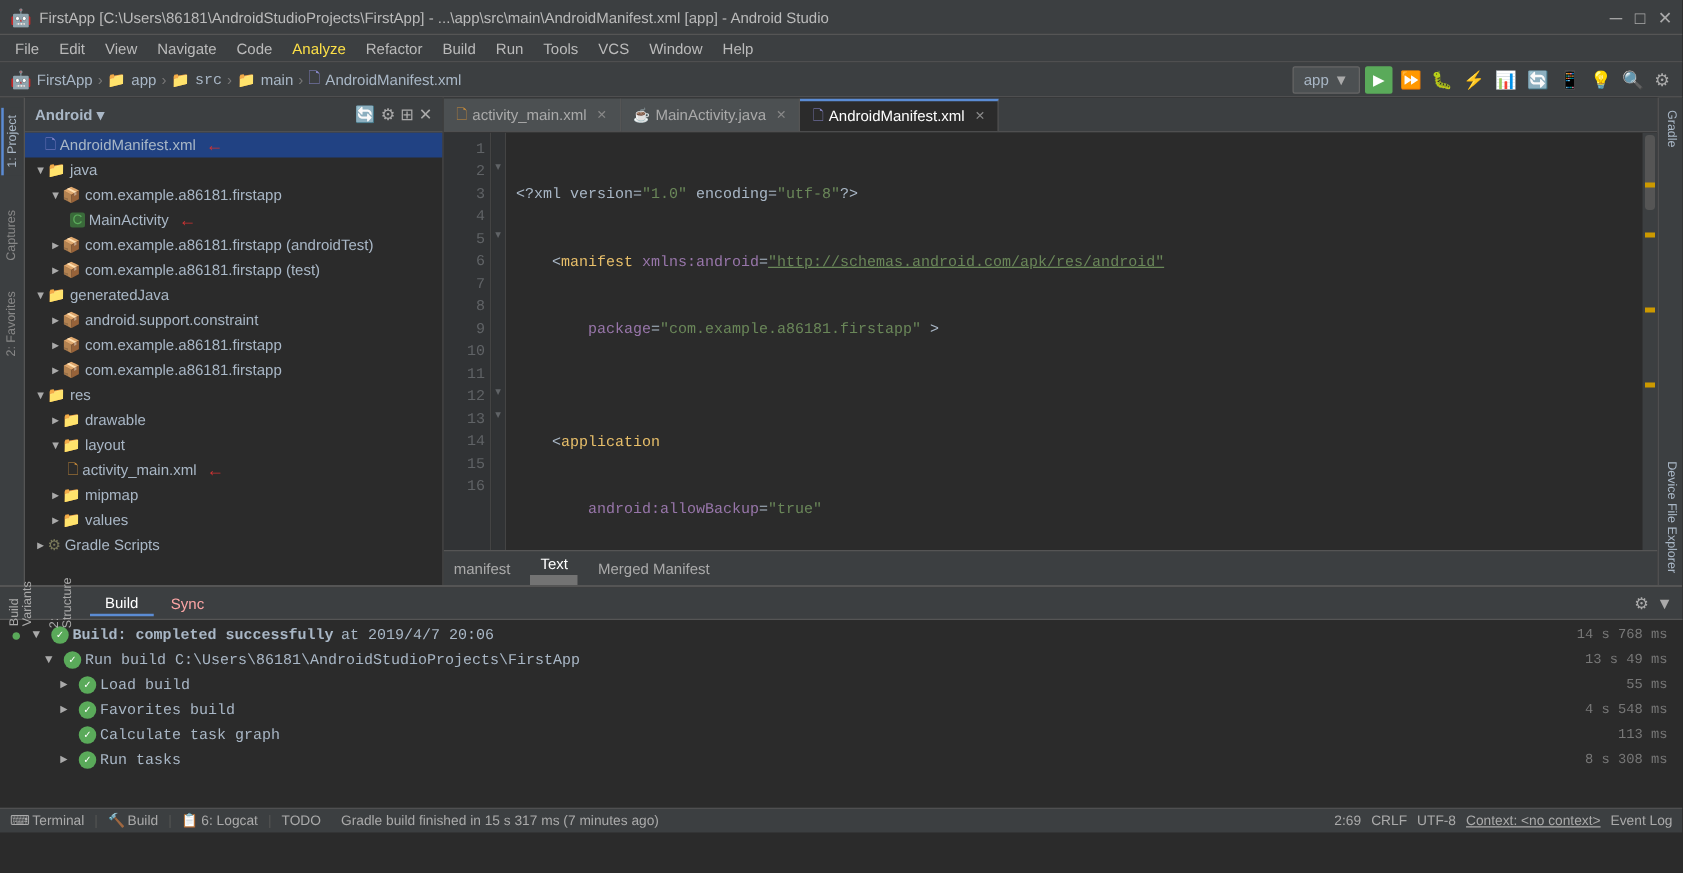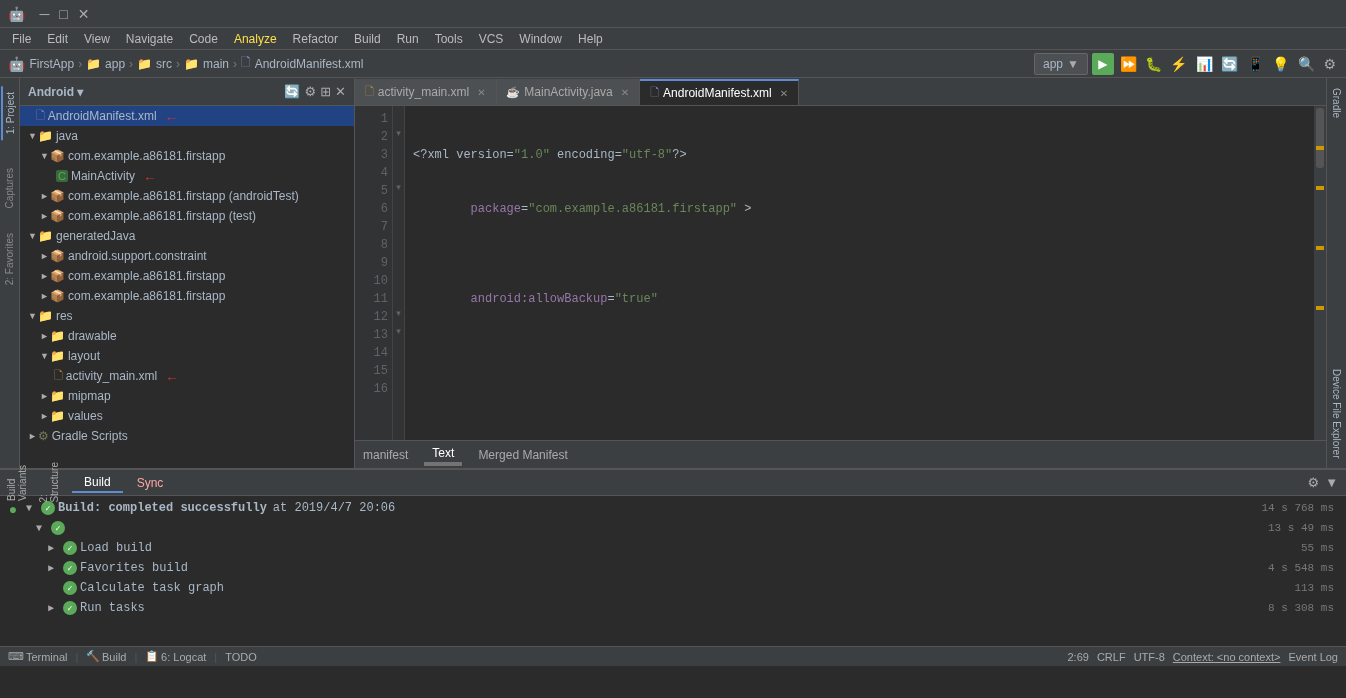--- a/index.html
+++ b/index.html
@@ -14,20 +14,21 @@
     
     #navbar { height: 28px; background: #3c3f41; display: flex; align-items: center; padding: 0 8px; border-bottom: 1px solid #555; gap: 4px; }
   </style>
 </head>
 <body>
 
 <div style="position:relative; width:1346px; height:698px; overflow:hidden; background:#2b2b2b;">
 
   <div id="titlebar" style="height:28px; background:#3c3f41; display:flex; align-items:center; padding:0 8px; border-bottom:1px solid #555;">
     <span style="font-size:14px; margin-right:6px;">🤖</span>
+    <span style="font-size:12px; color:#bbbbbb; flex:1; overflow:hidden; white-space:nowrap; text-overflow:ellipsis;">FirstApp [C:\Users\86181\AndroidStudioProjects\FirstApp] - ...\app\src\main\AndroidManifest.xml [app] - Android Studio</span>
     <div style="display:flex; gap:10px; margin-left:8px;">
       <span style="cursor:pointer; color:#aaa; font-size:14px;">─</span>
       <span style="cursor:pointer; color:#aaa; font-size:14px;">□</span>
       <span style="cursor:pointer; color:#aaa; font-size:14px;">✕</span>
     </div>
   </div>
 
   <div id="menubar" style="height:22px; background:#3c3f41; display:flex; align-items:center; padding:0 4px; border-bottom:1px solid #555;">
     <span style="padding:0 8px; height:22px; display:inline-flex; align-items:center; color:#bbbbbb; font-size:12px; cursor:pointer;">File</span>
     <span style="padding:0 8px; height:22px; display:inline-flex; align-items:center; color:#bbbbbb; font-size:12px; cursor:pointer;">Edit</span>
@@ -45,21 +46,21 @@
   </div>
 
   <div id="navbar" style="height:28px; background:#3c3f41; display:flex; align-items:center; padding:0 8px; border-bottom:1px solid #555; gap:4px;">
     <span style="font-size:14px;">🤖</span>
     <span style="color:#a9b7c6; font-size:12px; cursor:pointer;">FirstApp</span>
     <span style="color:#777;">›</span>
     <span style="color:#7a7a5a; font-size:12px;">📁</span>
     <span style="color:#a9b7c6; font-size:12px; cursor:pointer;">app</span>
     <span style="color:#777;">›</span>
     <span style="color:#7a7a5a; font-size:12px;">📁</span>
-    <span style="color:#a9b7c6; font-size:12px; cursor:pointer;">src</span>
+    <span style="color:#a9b7c6; font-size:12px; cursor:pointer;font-family:Liberation Mono, monospace;">src</span>
     <span style="color:#777;">›</span>
     <span style="color:#7a7a5a; font-size:12px;">📁</span>
     <span style="color:#a9b7c6; font-size:12px; cursor:pointer;">main</span>
     <span style="color:#777;">›</span>
     <span style="color:#8888cc; font-size:12px;">🗋</span>
     <span style="color:#a9b7c6; font-size:12px; cursor:pointer;">AndroidManifest.xml</span>
     <div style="flex:1;"></div>
 
     <div style="background:#4c5052; border:1px solid #666; border-radius:2px; padding:0 8px; height:22px; display:flex; align-items:center; gap:4px; color:#a9b7c6; font-size:12px; cursor:pointer;">
       <span>app</span>
@@ -255,22 +256,24 @@
           <div style="height:18px;"></div>
           <div style="height:18px; display:flex; align-items:center; justify-content:center; cursor:pointer;">▾</div>
           <div style="height:18px; display:flex; align-items:center; justify-content:center; cursor:pointer;">▾</div>
           <div style="height:18px;"></div>
           <div style="height:18px;"></div>
           <div style="height:18px;"></div>
         </div>
 
         <div style="flex:1; padding:4px 8px; font-size:12px; font-family:'Courier New',monospace; line-height:18px; overflow:auto; background:#2b2b2b; white-space:pre; color:#a9b7c6;">
           <div><span style="color:#a9b7c6;">&lt;?xml version=<span style="color:#6a8759;">"1.0"</span> encoding=<span style="color:#6a8759;">"utf-8"</span>?&gt;</span></div>
+          <div><span style="color:#a9b7c6;">    &lt;<span style="color:#e8bf6a;">manifest</span> <span style="color:#9876aa;">xmlns:android</span>=<span style="color:#6a8759; text-decoration:underline;">"http://schemas.android.com/apk/res/android"</span></span></div>
           <div><span style="color:#a9b7c6;">        <span style="color:#9876aa;">package</span>=<span style="color:#6a8759;">"com.example.a86181.firstapp"</span> &gt;</span></div>
           <div></div>
+          <div><span style="color:#a9b7c6;">    &lt;<span style="color:#e8bf6a;">application</span></span></div>
           <div><span style="color:#a9b7c6;">        <span style="color:#9876aa;">android:allowBackup</span>=<span style="color:#6a8759;">"true"</span></span></div>
           
           
           
           
           
           
           
           
           <div></div>
@@ -282,21 +285,21 @@
 
           <div style="width:8px; height:4px; background:#cc9900; position:absolute; top:40px; left:2px;"></div>
           <div style="width:8px; height:4px; background:#cc9900; position:absolute; top:80px; left:2px;"></div>
           <div style="width:8px; height:4px; background:#cc9900; position:absolute; top:140px; left:2px;"></div>
           <div style="width:8px; height:4px; background:#cc9900; position:absolute; top:200px; left:2px;"></div>
         </div>
       </div>
 
       <div style="height:28px; background:#3c3f41; border-top:1px solid #555; display:flex; align-items:center; padding:0 8px; gap:8px;">
         <span style="color:#aaa; font-size:12px; margin-right:8px;">manifest</span>
-        <button style="padding:2px 8px; background:transparent; border:none; border-bottom:4px solid #737373; color:#fff; cursor:pointer; font-size:12px;">Text</button>
+        <button style="padding:2px 8px; background:transparent; border:none; border-bottom:8px solid #737373; color:#fff; cursor:pointer; font-size:12px;">Text</button>
         <button style="padding:2px 8px; background:transparent; border:none; color:#aaa; cursor:pointer; font-size:12px;">Merged Manifest</button>
       </div>
     </div>
 
     <div style="width:20px; background:#3c3f41; border-left:1px solid #555; display:flex; flex-direction:column; align-items:center; padding-top:4px;">
       <span style="writing-mode:vertical-rl; font-size:10px; color:#a9b7c6; padding:6px 2px; cursor:pointer; margin-bottom:8px;">Gradle</span>
       <div style="flex:1;"></div>
       <span style="writing-mode:vertical-rl; font-size:10px; color:#a9b7c6; padding:6px 2px; cursor:pointer; margin-bottom:4px;">Device File Explorer</span>
     </div>
 
@@ -326,20 +329,21 @@
           <span style="width:12px; font-size:10px; color:#aaa; cursor:pointer;">▼</span>
           <span style="width:14px; height:14px; display:inline-flex; align-items:center; justify-content:center; border-radius:50%; font-size:9px; margin:0 3px; font-weight:bold; background:#5aaa5a; color:#fff;">✓</span>
           <span style="color:#a9b7c6; font-weight:bold;"><span style="color:#a9b7c6; font-weight:bold;">Build: completed successfully</span></span>
           <span style="color:#a9b7c6; margin-left:6px;">at 2019/4/7 20:06</span>
           <span style="margin-left:auto; color:#777; font-size:11px; padding-right:8px;">14 s 768 ms</span>
         </div>
 
         <div style="display:flex; align-items:center; height:20px; padding:0 2px; padding-left:12px; white-space:nowrap;">
           <span style="width:12px; font-size:10px; color:#aaa; cursor:pointer;">▼</span>
           <span style="width:14px; height:14px; display:inline-flex; align-items:center; justify-content:center; border-radius:50%; font-size:9px; margin:0 3px; font-weight:bold; background:#5aaa5a; color:#fff;">✓</span>
+          <span style="color:#a9b7c6;">Run build C:\Users\86181\AndroidStudioProjects\FirstApp</span>
           <span style="margin-left:auto; color:#777; font-size:11px; padding-right:8px;">13 s 49 ms</span>
         </div>
 
         <div style="display:flex; align-items:center; height:20px; padding:0 2px; padding-left:24px; white-space:nowrap;">
           <span style="width:12px; font-size:10px; color:#aaa; cursor:pointer;">►</span>
           <span style="width:14px; height:14px; display:inline-flex; align-items:center; justify-content:center; border-radius:50%; font-size:9px; margin:0 3px; font-weight:bold; background:#5aaa5a; color:#fff;">✓</span>
           <span style="color:#a9b7c6;">Load build</span>
           <span style="margin-left:auto; color:#777; font-size:11px; padding-right:8px;">55 ms</span>
         </div>
 
@@ -377,20 +381,21 @@
       <span>🔨</span>
       <span>Build</span>
     </span>
     <span style="color:#555;">|</span>
     <span style="cursor:pointer; display:flex; align-items:center; gap:2px; color:#aaa;">
       <span>📋</span>
       <span>6: Logcat</span>
     </span>
     <span style="color:#555;">|</span>
     <span style="cursor:pointer; color:#aaa;">TODO</span>
+    <span style="margin-left:8px; color:#aaa; flex:1;">Gradle build finished in 15 s 317 ms (7 minutes ago)</span>
     <div style="display:flex; align-items:center; gap:8px; margin-left:auto;">
       <span style="color:#aaa;">2:69</span>
       <span style="color:#aaa;">CRLF</span>
       <span style="color:#aaa;">UTF-8</span>
       <span style="color:#aaa;text-decoration:underline;">Context: &lt;no context&gt;</span>
       <span style="cursor:pointer; color:#aaa;">Event Log</span>
     </div>
   </div>
 
 </div>

